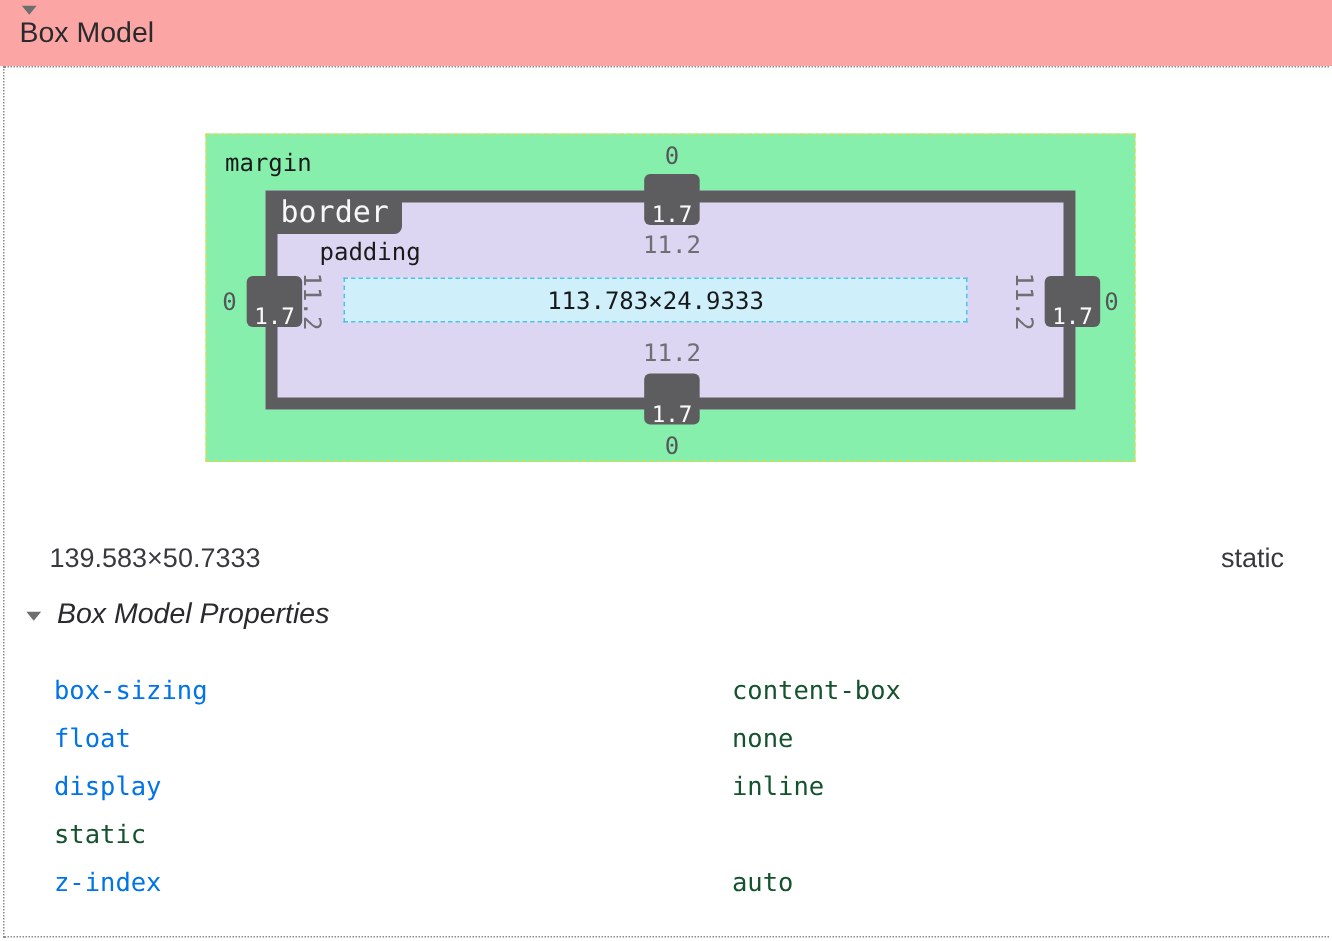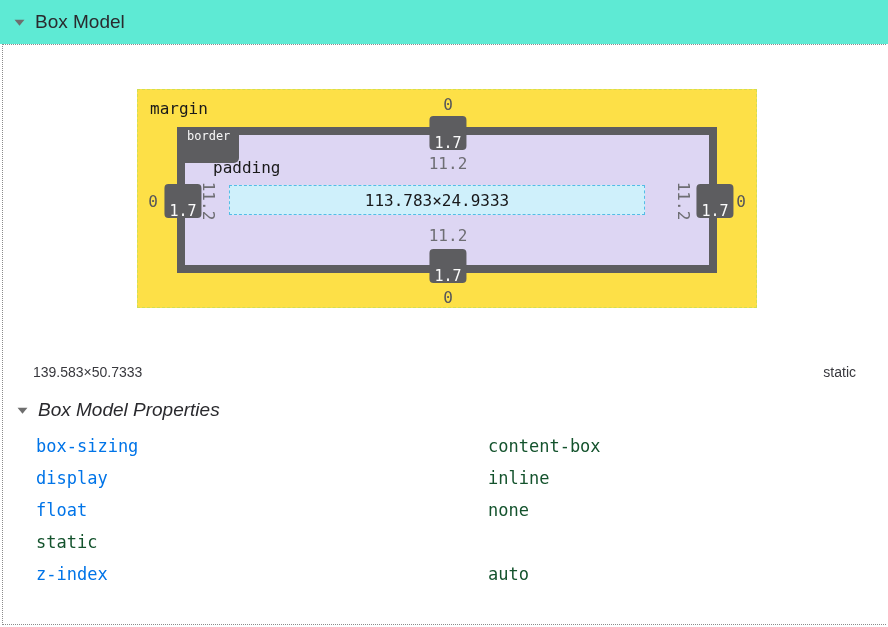--- a/index.html
+++ b/index.html
@@ -2,51 +2,52 @@
 <html><head>
 <meta charset="utf-8">
 <style>
   * { margin:0; padding:0; box-sizing:border-box; }
   html,body { width:888px; height:627px; background:#fff; overflow:hidden;
               font-family:"Liberation Sans", sans-serif; }
   .mono { font-family:"DejaVu Sans Mono", monospace; }
 
   
   .hdr {
-    height:44px; background:#5eead4; display:flex; align-items:center;
+    height:44px; background:#fca5a5; display:flex; 
     padding-left:13px;
+    flex-direction:column;
   }
   .twisty { width:12px; height:12px; display:inline-flex; align-items:center;
             justify-content:center; margin-right:10px; cursor:pointer; }
   .hdr-title { font-size:19px; color:#2a2a2e; }
 
   
   .panel {
     margin-left:2px; width:884px; height:581px;
     border-top:1px dotted #8c8c8c; border-left:1px dotted #8c8c8c;
     border-bottom:1px dotted #8c8c8c; background:#fff; position:relative;
   }
 
   
   .margin-box {
     position:relative; width:620px; height:219px; margin:44px 0 16px 134px;
-    background:#fde047; border:1px dashed #d3de51;
+    background:#86efac; border:1px dashed #d3de51;
     font-family:"DejaVu Sans Mono", monospace; font-size:16px;
   }
   .lbl-margin  { position:absolute; left:12px; top:9px;  color:#1a1a1a; }
   .lbl-padding { position:absolute; left:75px; top:68px; color:#1a1a1a; z-index:3; }
 
   .border-box {
     position:absolute; left:39px; top:37px; width:540px; height:146px;
     border:8px solid #5d5d60; background:#ddd6f3;
   }
   .badge-border {
     position:absolute; left:40px; top:38px; z-index:4;
-    background:#5d5d60; color:#f7f7f7; padding:1px 9px 20px;
-    border-radius:2px 2px 5px 0; font-size:12px;
+    background:#5d5d60; color:#f7f7f7; padding:1px 9px 3px;
+    border-radius:2px 2px 5px 0; font-size:20px;
   }
   .content-box {
     position:absolute; left:91px; top:95px; width:416px; height:30px;
     background:#cff0fb; border:1px dashed #54bde6; z-index:2;
     display:flex; align-items:center; justify-content:center;
     color:#18181a;
   }
 
   .val   { position:absolute; transform:translate(-50%,-50%); white-space:nowrap; }
   .v-pad { color:#6e6e73; }
@@ -60,31 +61,31 @@
     cursor:pointer;
   }
 
   
   .cx { left:310px; }
 
   
   .sizes-row {
     margin-top:53px; padding:0 30px; display:flex;
     justify-content:space-between; align-items:center;
-    font-size:14px; color:#38383d; height:22px;
+    font-size:18px; color:#38383d; height:22px;
   }
 
   
   .props-hdr {
     margin-top:14px; padding-left:13px; height:26px;
     display:flex; align-items:center; cursor:pointer;
   }
   .props-title { font-size:19px; color:#2a2a2e;font-style:italic; }
 
-  .props-list { margin-top:7px; }
+  .props-list { margin-top:22px; }
   .prop-row {
     display:grid; grid-template-columns:452px 1fr; padding-left:33px;
     height:32px; line-height:32px;
     font-family:"DejaVu Sans Mono", monospace; font-size:17px;
   }
   .prop-name  { color:#0074e8; }
   .prop-value { color:#14532d; }
 </style>
 </head>
 <body>
@@ -140,26 +141,26 @@
     </span>
     <span class="props-title">Box Model Properties</span>
   </div>
 
   <div class="props-list">
     <div class="prop-row">
       <span class="prop-name">box-sizing</span>
       <span class="prop-value">content-box</span>
     </div>
     <div class="prop-row">
+      <span class="prop-name">float</span>
+      <span class="prop-value">none</span>
+    </div>
+    <div class="prop-row">
       <span class="prop-name">display</span>
       <span class="prop-value">inline</span>
-    </div>
-    <div class="prop-row">
-      <span class="prop-name">float</span>
-      <span class="prop-value">none</span>
     </div>
     <div class="prop-row">
       <span class="prop-value">static</span>
     </div>
     <div class="prop-row">
       <span class="prop-name">z-index</span>
       <span class="prop-value">auto</span>
     </div>
   </div>
 

